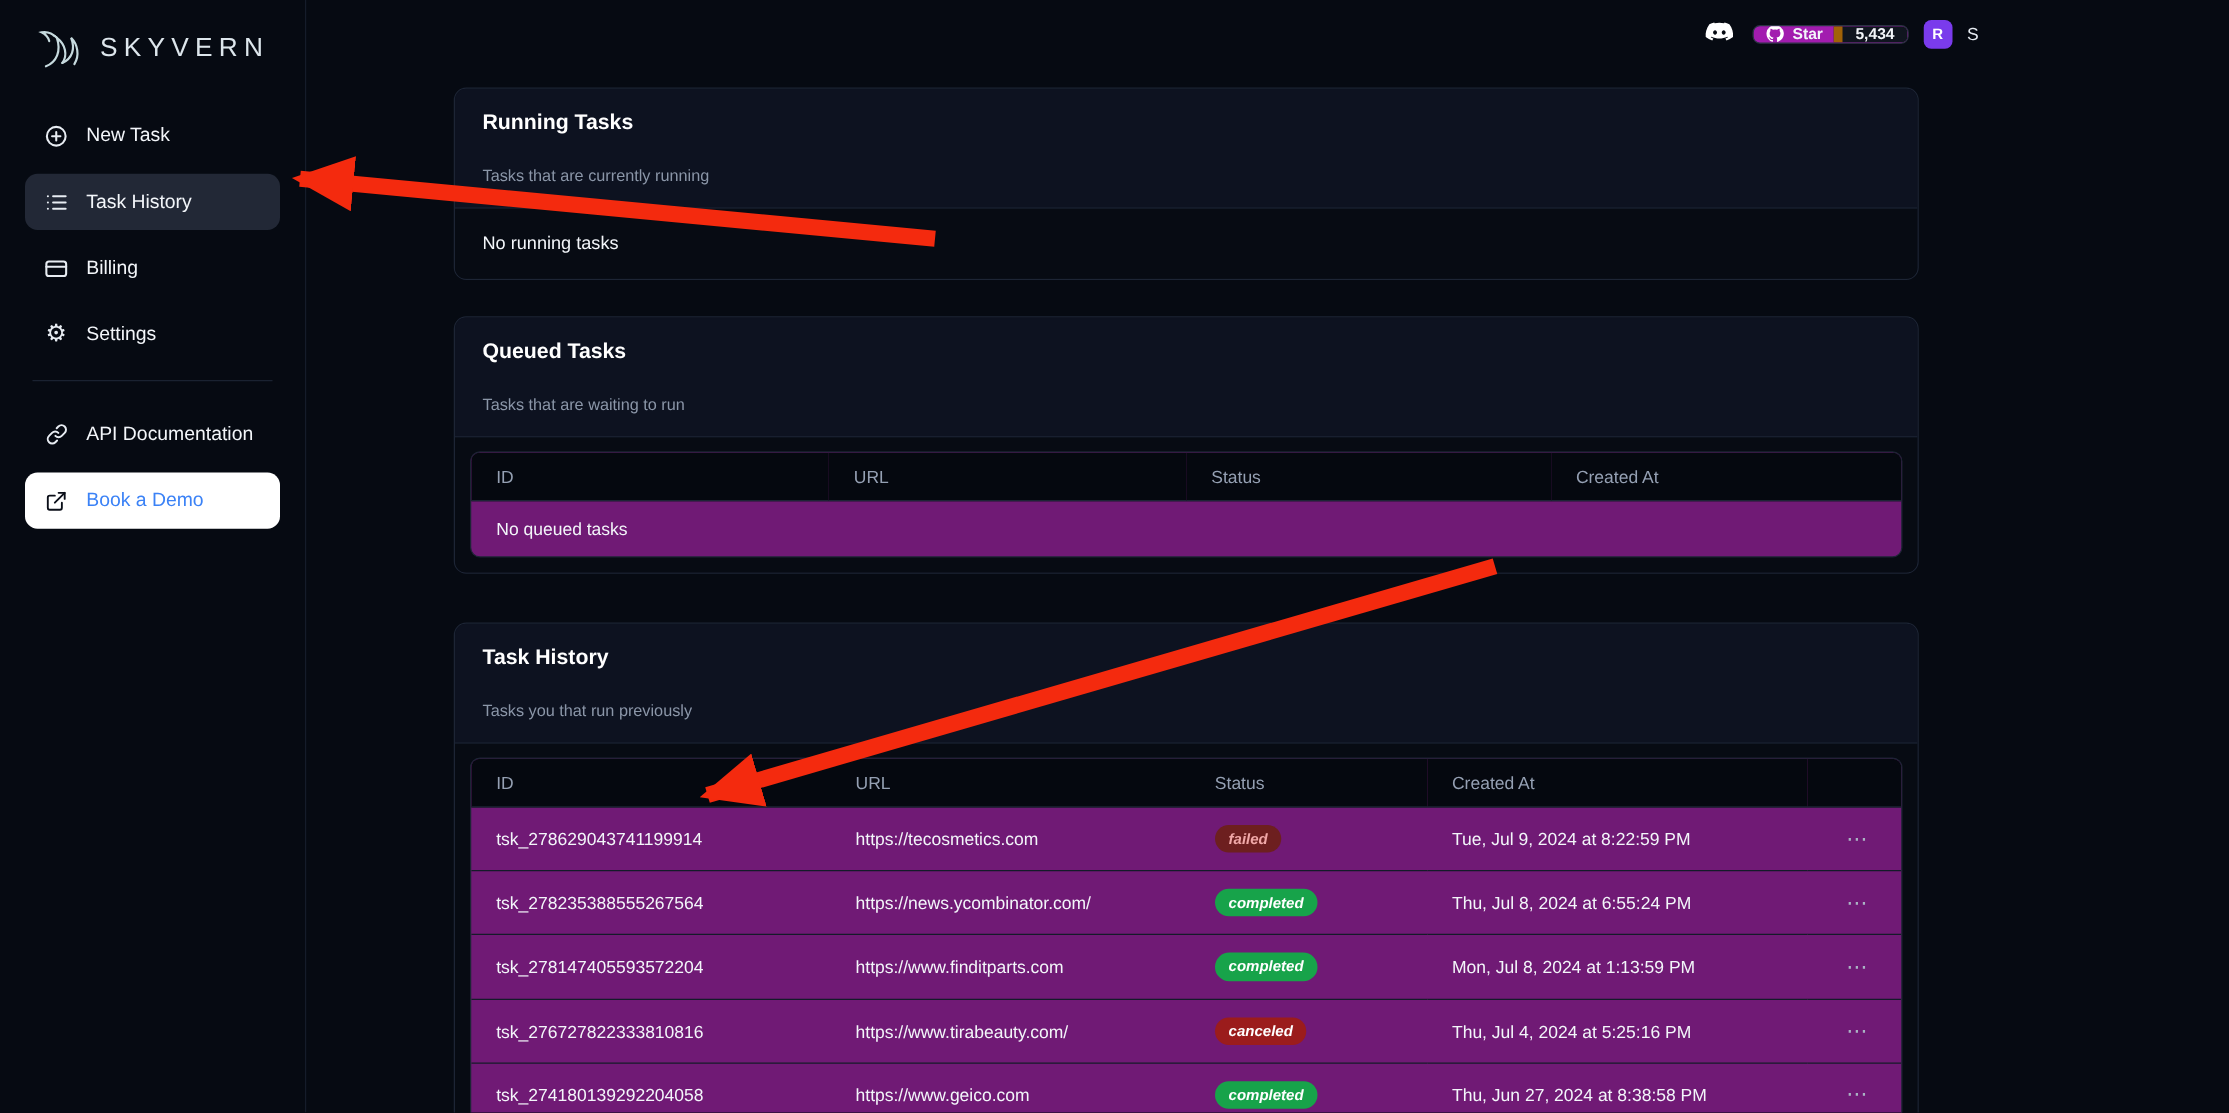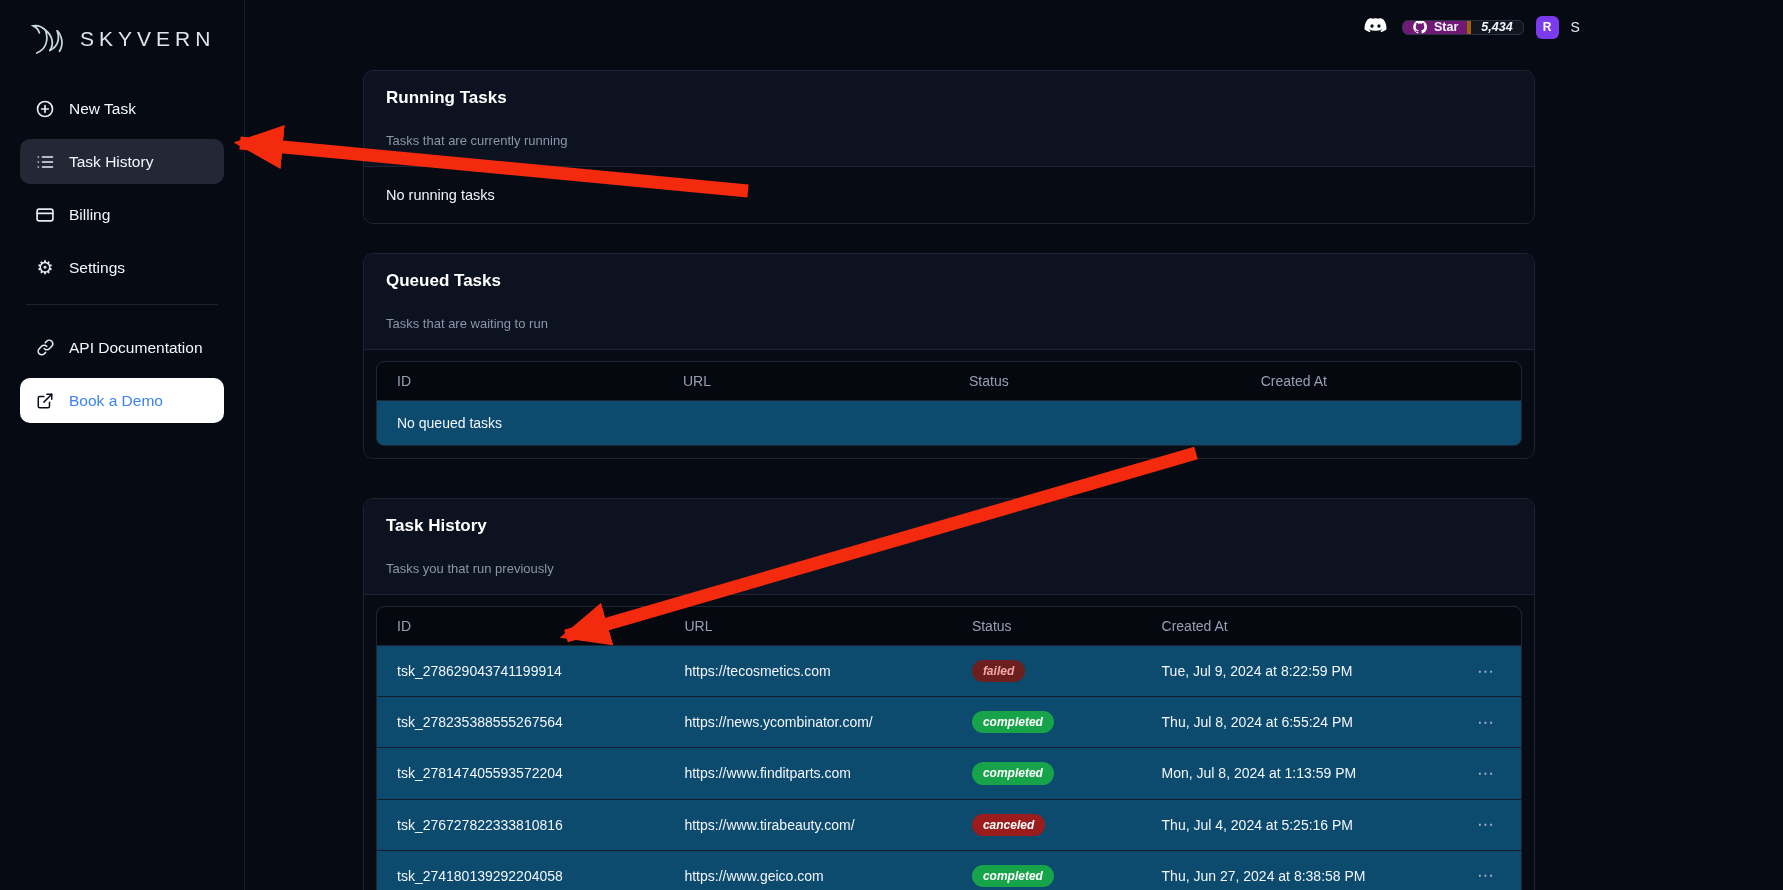--- a/index.html
+++ b/index.html
@@ -39,24 +39,24 @@
 
   
   .topbar {
     position: absolute; top: 15px; left: 1360px;
     display: flex; align-items: center; gap: 12px; z-index: 2;
   }
   .discord-btn { width: 30px; height: 24px; display: flex; align-items: center; justify-content: center; cursor: pointer; }
   .gh-star {
     display: flex; align-items: stretch; height: 15px;
     border: 1px solid #2b3343; border-radius: 6px; overflow: hidden;
-    background: #701a75; cursor: pointer; font-size: 12.5px; font-weight: 700;
+    background: #a21caf; cursor: pointer; font-size: 12.5px; font-weight: 700;
   }
   .gh-left { display: flex; align-items: center; gap: 6px; padding: 0 9px; }
-  .gh-right { display: flex; align-items: center; padding: 0 10px; border-left: 4px solid #a16207; background: #10151f; font-style: italic; }
+  .gh-right { display: flex; align-items: center; padding: 0 10px; border-left: 7px solid #a16207; background: #10151f; }
   .avatar {
     width: 23px; height: 23px; border-radius: 6px; background: #7a3bec;
     display: flex; align-items: center; justify-content: center;
     font-size: 12px; font-weight: 700; color: #fff; cursor: pointer;
   }
   .user-partial { font-size: 14px; color: #e6ebf2; }
 
   
   .main { position: absolute; left: 245px; top: 0; right: 0; bottom: 0; padding: 70px 0 0 118px; }
   .card {
@@ -64,21 +64,21 @@
     border: 1px solid #1d2535; border-radius: 10px;
     background: #0a0e18; overflow: hidden;
   }
   .card-running { margin-bottom: 29px; }
   .card-queued  { margin-bottom: 39px; }
   .card-header { background: #0d1220; padding: 17px 22px 18px; border-bottom: 1px solid #1d2535; }
   .card-title { font-size: 17px; font-weight: 700; color: #ffffff; }
   .card-sub { font-size: 13px; color: #8b96a8; margin-top: 25px; }
   .card-body-plain { padding: 20px 22px; background: #070b13; font-size: 14.5px; }
   .card-body-table { padding: 11px 12px 12px; background: #070b13; }
-  .inner-table { border: 1px solid #1d2535; border-radius: 8px; overflow: hidden; background: #0c4a6e; }
+  .inner-table { border: 1px solid #1d2535; border-radius: 8px; overflow: hidden; background: #701a75; }
 
   table { width: 100%; border-collapse: collapse; }
   th {
     text-align: left; font-weight: 400; font-size: 14px; color: #95a0b3;
     padding: 11px 20px; border-bottom: 1px solid #1d2535; background: #05080f;
   }
   td { font-size: 14px; color: #f3f6fa; padding: 14px 20px; border-bottom: 1px solid #141b29; }
   tr:last-child td { border-bottom: none; }
   tr.data-row { cursor: pointer; }
   .col-id { width: 25%; } .col-url { width: 25%; }

